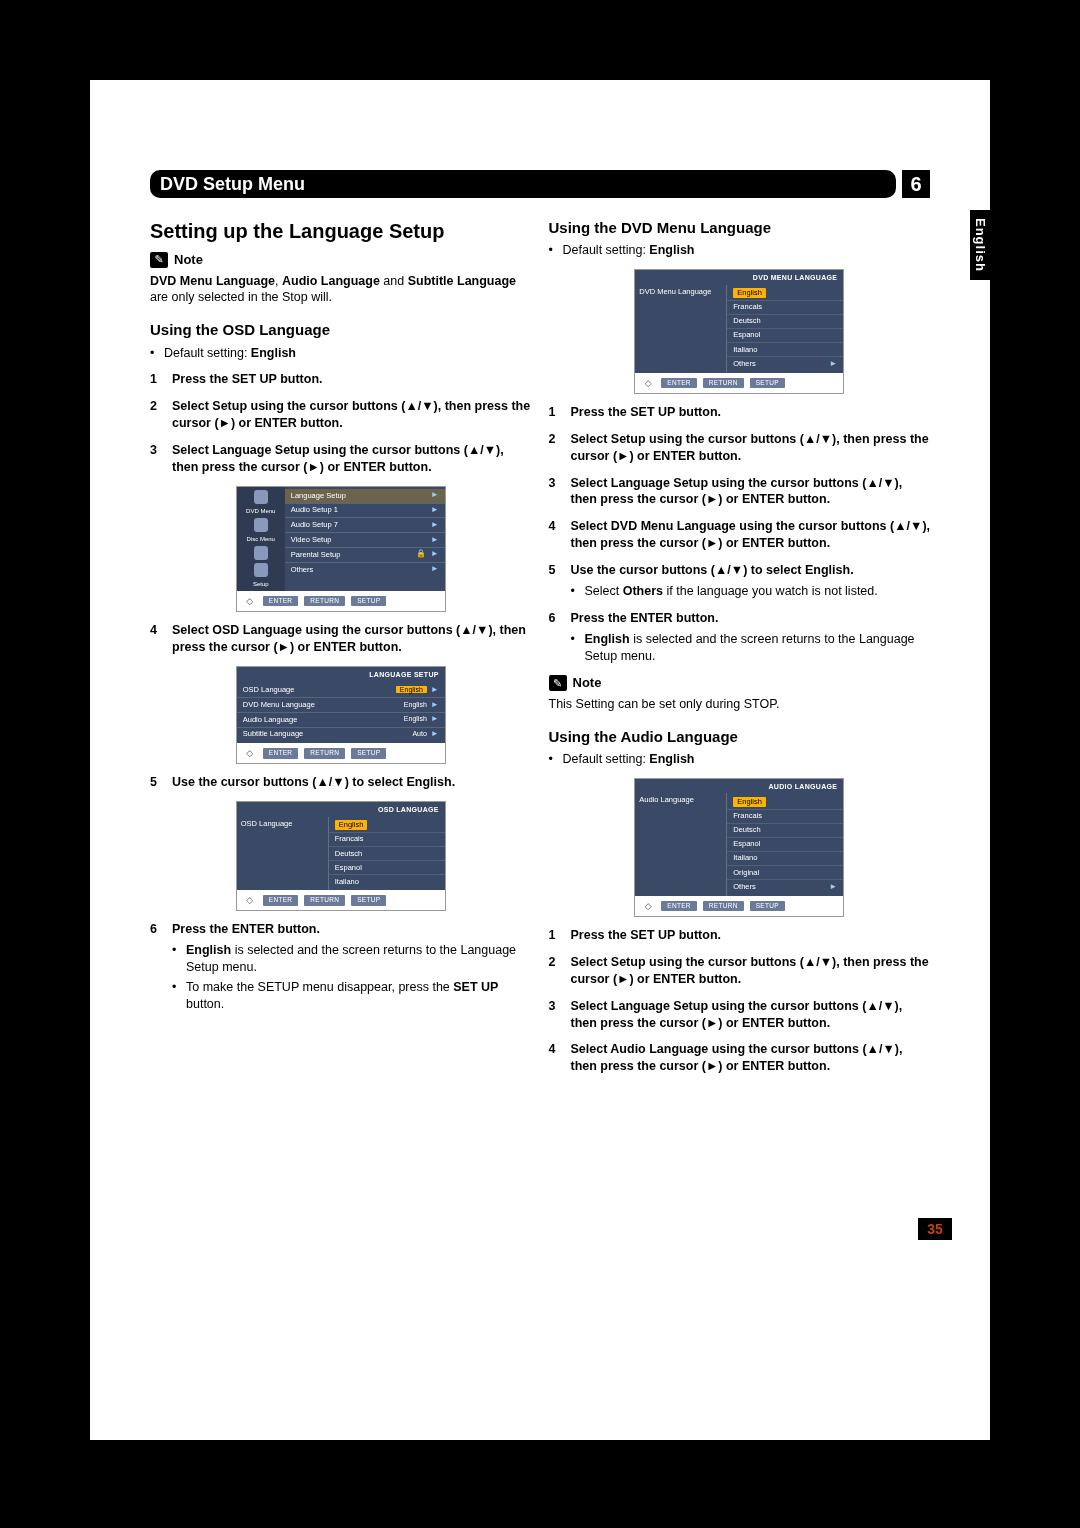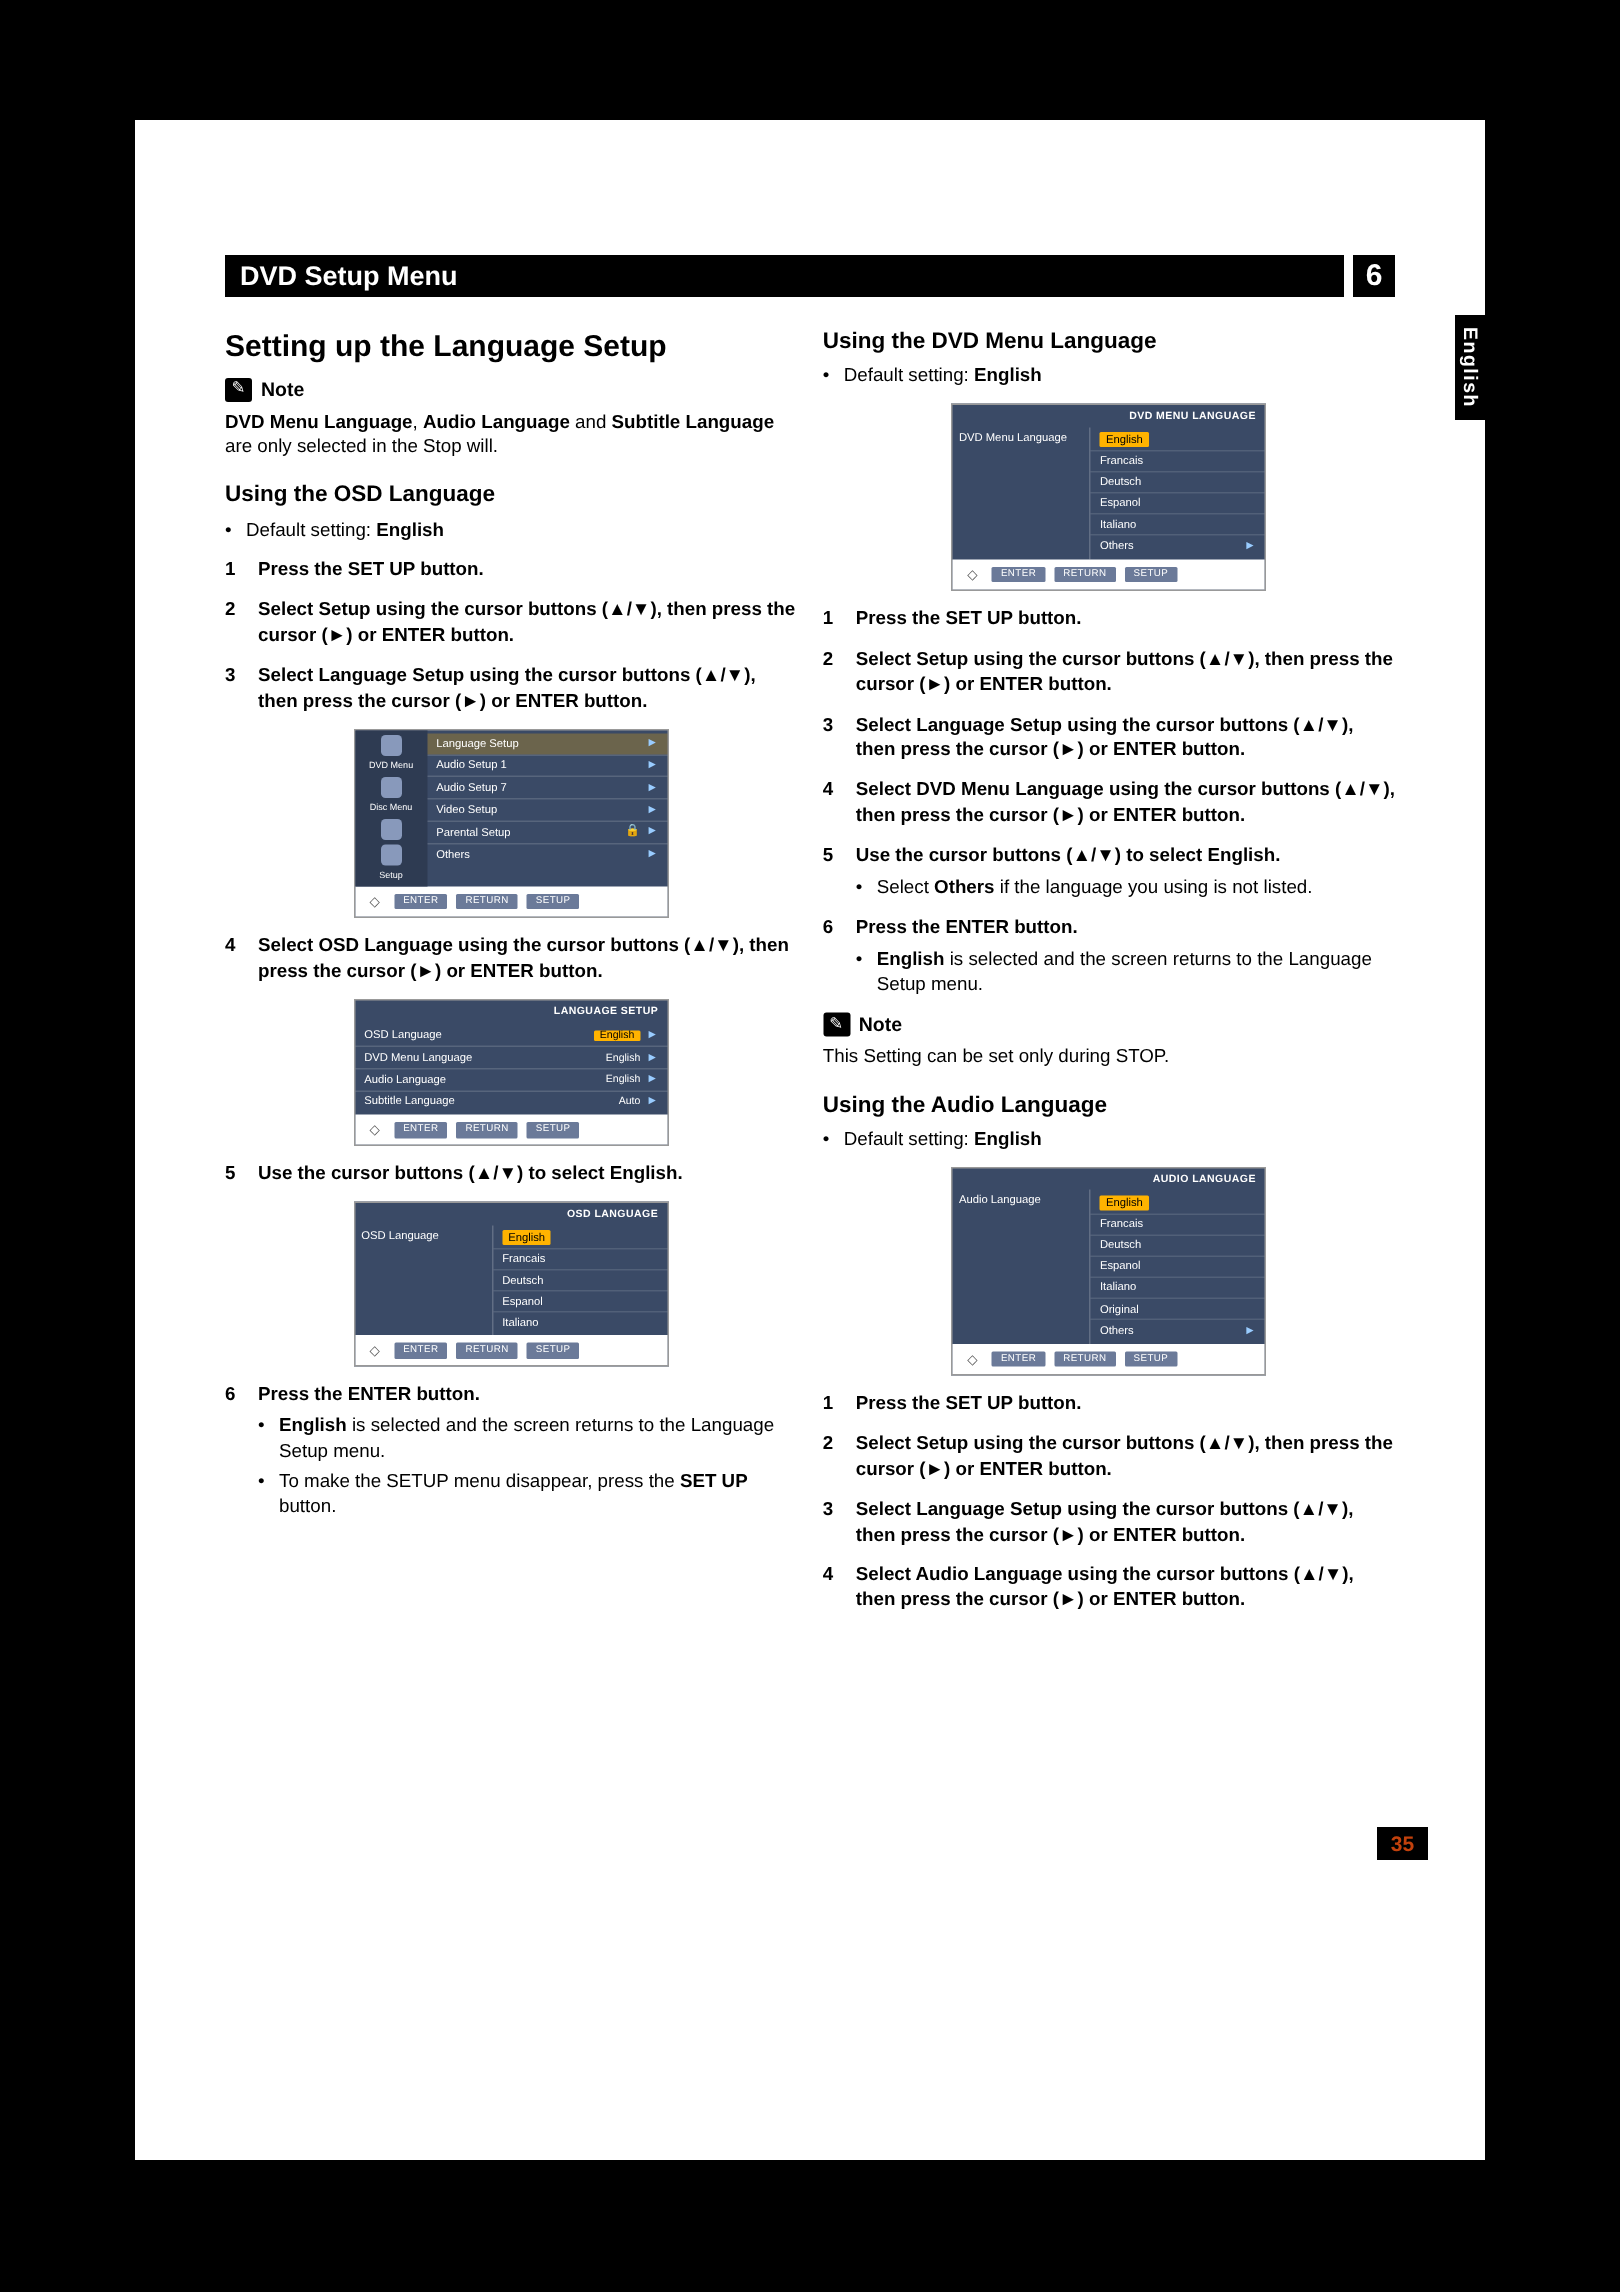--- a/index.html
+++ b/index.html
@@ -28,20 +28,21 @@
   }
   .header-title {
     background: #000;
     color: #fff;
     font-weight: bold;
     font-size: 18px;
     padding: 3px 10px;
     flex: 1;
     display: flex;
     align-items: center;
+    border-radius: 10px;
   }
   .header-num {
     background: #000;
     color: #fff;
     font-weight: bold;
     font-size: 20px;
     width: 28px;
     display: flex;
     align-items: center;
     justify-content: center;
@@ -398,21 +399,21 @@
         </div>
       </div>
 
       <ol class="steps">
         <li>Press the SET UP button.</li>
         <li><span>Select </span><span>Setup</span><span> using the cursor buttons (▲/▼), then press the cursor (►) or ENTER button.</span></li>
         <li><span>Select </span><span>Language Setup</span><span> using the cursor buttons (▲/▼), then press the cursor (►) or ENTER button.</span></li>
         <li><span>Select </span><span>DVD Menu Language</span><span> using the cursor buttons (▲/▼), then press the cursor (►) or ENTER button.</span></li>
         <li><span>Use the cursor buttons (▲/▼) to select </span><span>English</span><span>.</span>
           <ul class="bul">
-            <li><span>Select </span><span class="b">Others</span><span> if the language you using is not listed.</span></li>
+            <li><span>Select </span><span class="b">Others</span><span> if the language you watch is not listed.</span></li>
           </ul>
         </li>
         <li><span>Press the ENTER button.</span>
           <ul class="bul">
             <li><span class="b">English</span><span> is selected and the screen returns to the Language Setup menu.</span></li>
           </ul>
         </li>
       </ol>
 
       <div class="note-row">

